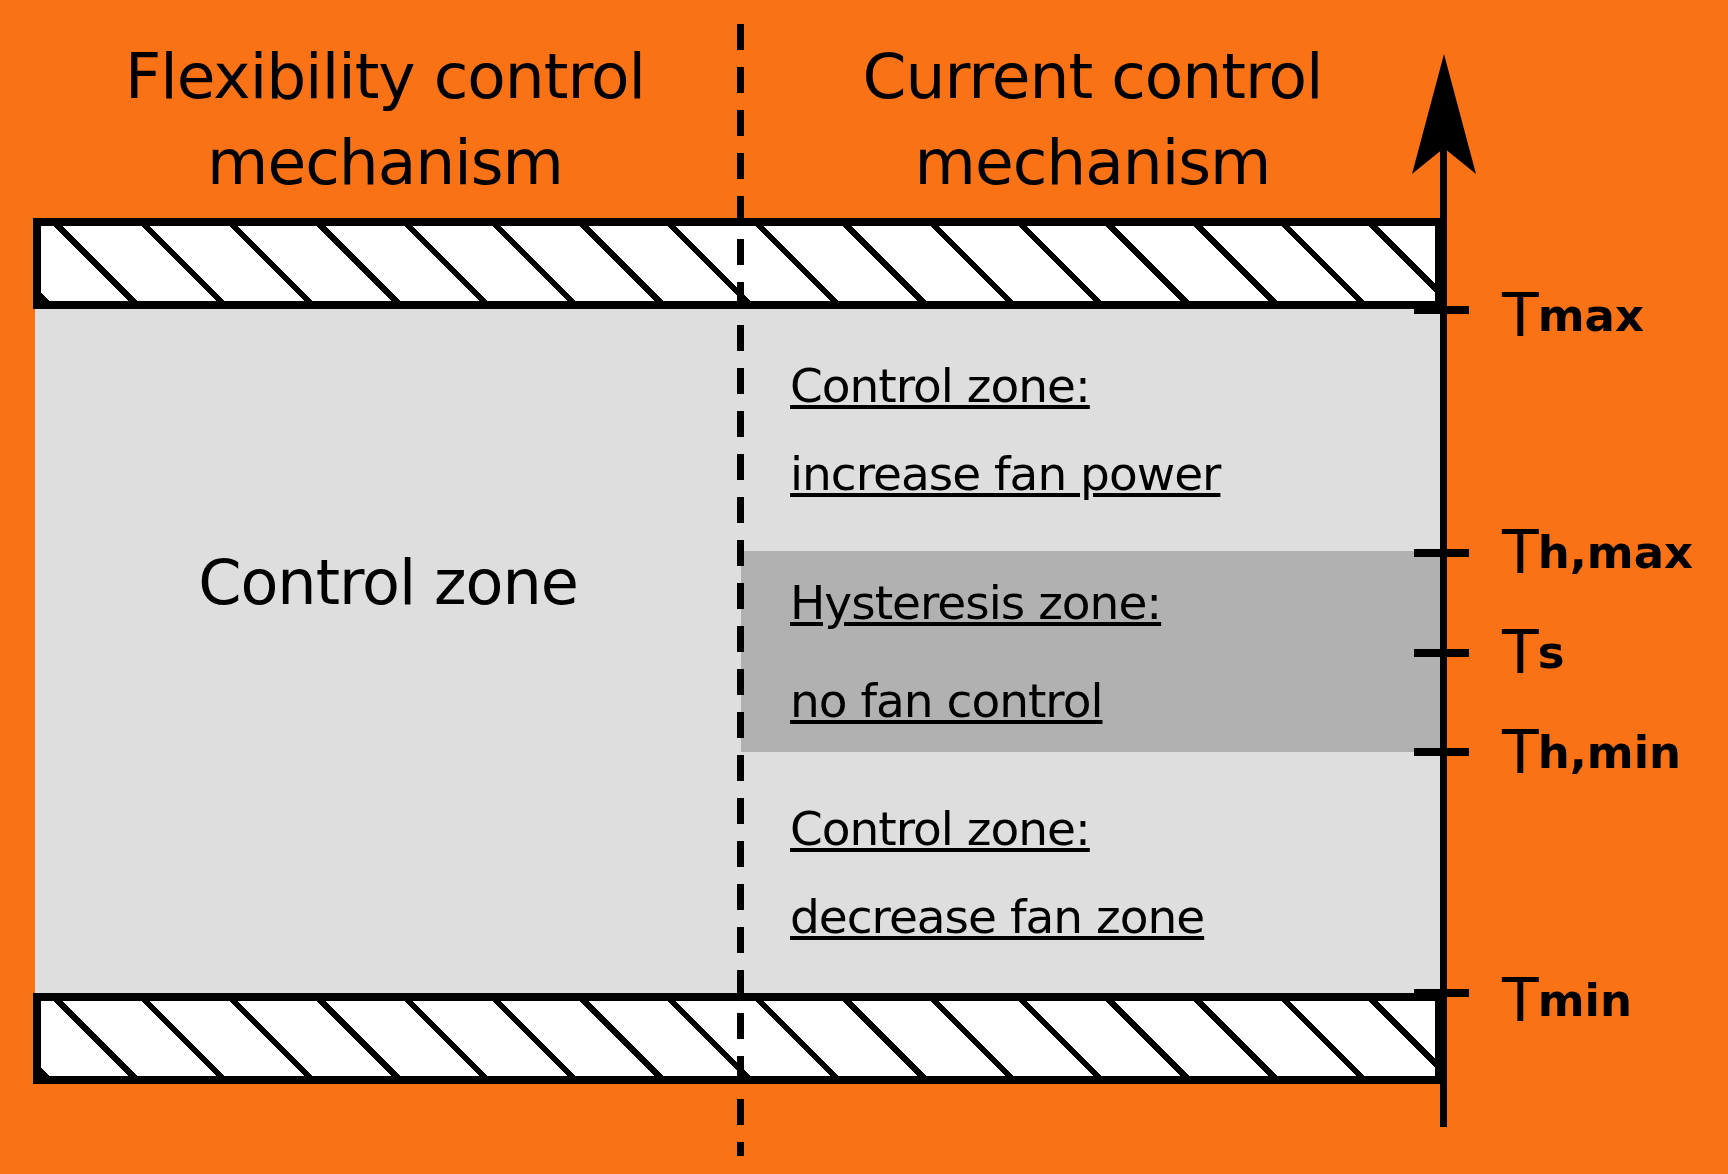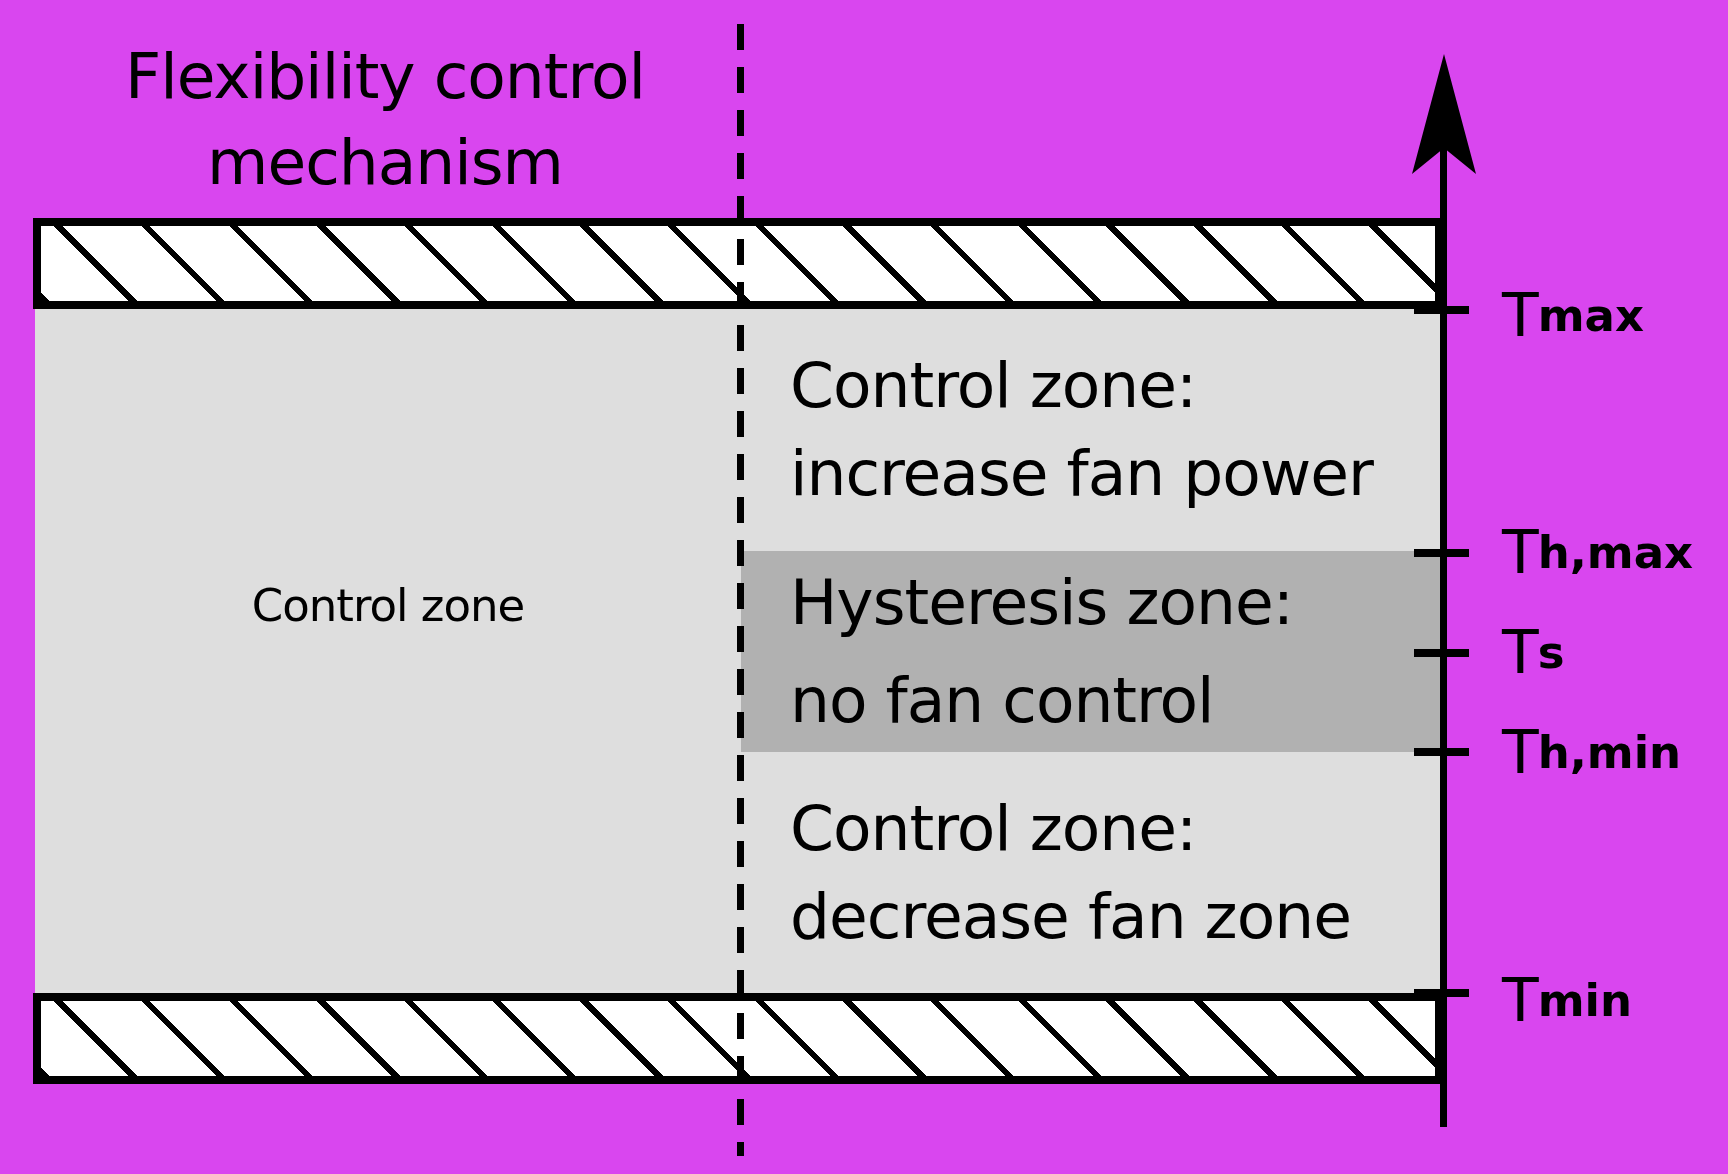--- a/index.html
+++ b/index.html
@@ -1,17 +1,17 @@
 <!DOCTYPE html>
 <html><head>
 <meta charset="utf-8">
 <style>
   html,body{margin:0;padding:0;background:#ffffff;}
   #canvas{
-    position:relative;width:1728px;height:1174px;background:#d946ef;
+    position:relative;width:1728px;height:1174px;background:#f97316;
     font-family:"DejaVu Sans","Liberation Sans",sans-serif;color:#000;overflow:hidden;
   }
   .abs{position:absolute;}
   
   .col-header{
     top:34px;font-size:63px;line-height:86px;text-align:center;color:#000;
     letter-spacing:-1px;
   }
   #hdr-left{left:30px;width:710px;}
   #hdr-right{left:740px;width:705px;}
@@ -40,38 +40,39 @@
   }
   .tick{left:1414px;width:55px;height:8px;background:#000;z-index:6;}
   .tick-label{
     left:1502px;height:90px;display:flex;align-items:center;
     font-size:60px;letter-spacing:-1px;z-index:6;white-space:nowrap;
   }
   .tick-label .sub{font-size:45px;vertical-align:-9px;letter-spacing:0;font-weight:bold;}
   
   .zone-text{
     left:790px;width:640px;display:flex;flex-direction:column;justify-content:center;
-    align-items:flex-start;font-size:63px;line-height:88px;letter-spacing:-1px;
-    z-index:6;white-space:nowrap;
+    align-items:flex-start;font-size:47px;line-height:88px;letter-spacing:-1px;
+    z-index:6;white-space:nowrap;text-decoration:underline;
   }
   #txt-increase{top:309px;height:242px;}
   #txt-hysteresis{top:551px;height:201px;gap:10px;}
   #txt-decrease{top:752px;height:241px;}
   
   #txt-left-zone{
-    left:35px;top:313px;width:706px;height:584px;display:flex;align-items:center;
-    justify-content:center;font-size:45px;letter-spacing:-1px;z-index:6;
+    left:35px;top:290px;width:706px;height:584px;display:flex;align-items:center;
+    justify-content:center;font-size:62px;letter-spacing:-1px;z-index:6;
   }
 </style>
 </head>
 <body>
 
 <div id="canvas">
 
   <div id="hdr-left" class="abs col-header">Flexibility control mechanism</div>
+  <div id="hdr-right" class="abs col-header">Current control mechanism</div>
 
   <div id="zone-light" class="abs"></div>
   <div id="zone-dark" class="abs"></div>
 
   <div id="bar-top" class="abs hatch-bar"></div>
   <div id="bar-bottom" class="abs hatch-bar"></div>
 
   <div id="divider" class="abs"></div>
 
   <div id="axis-line" class="abs"></div>

